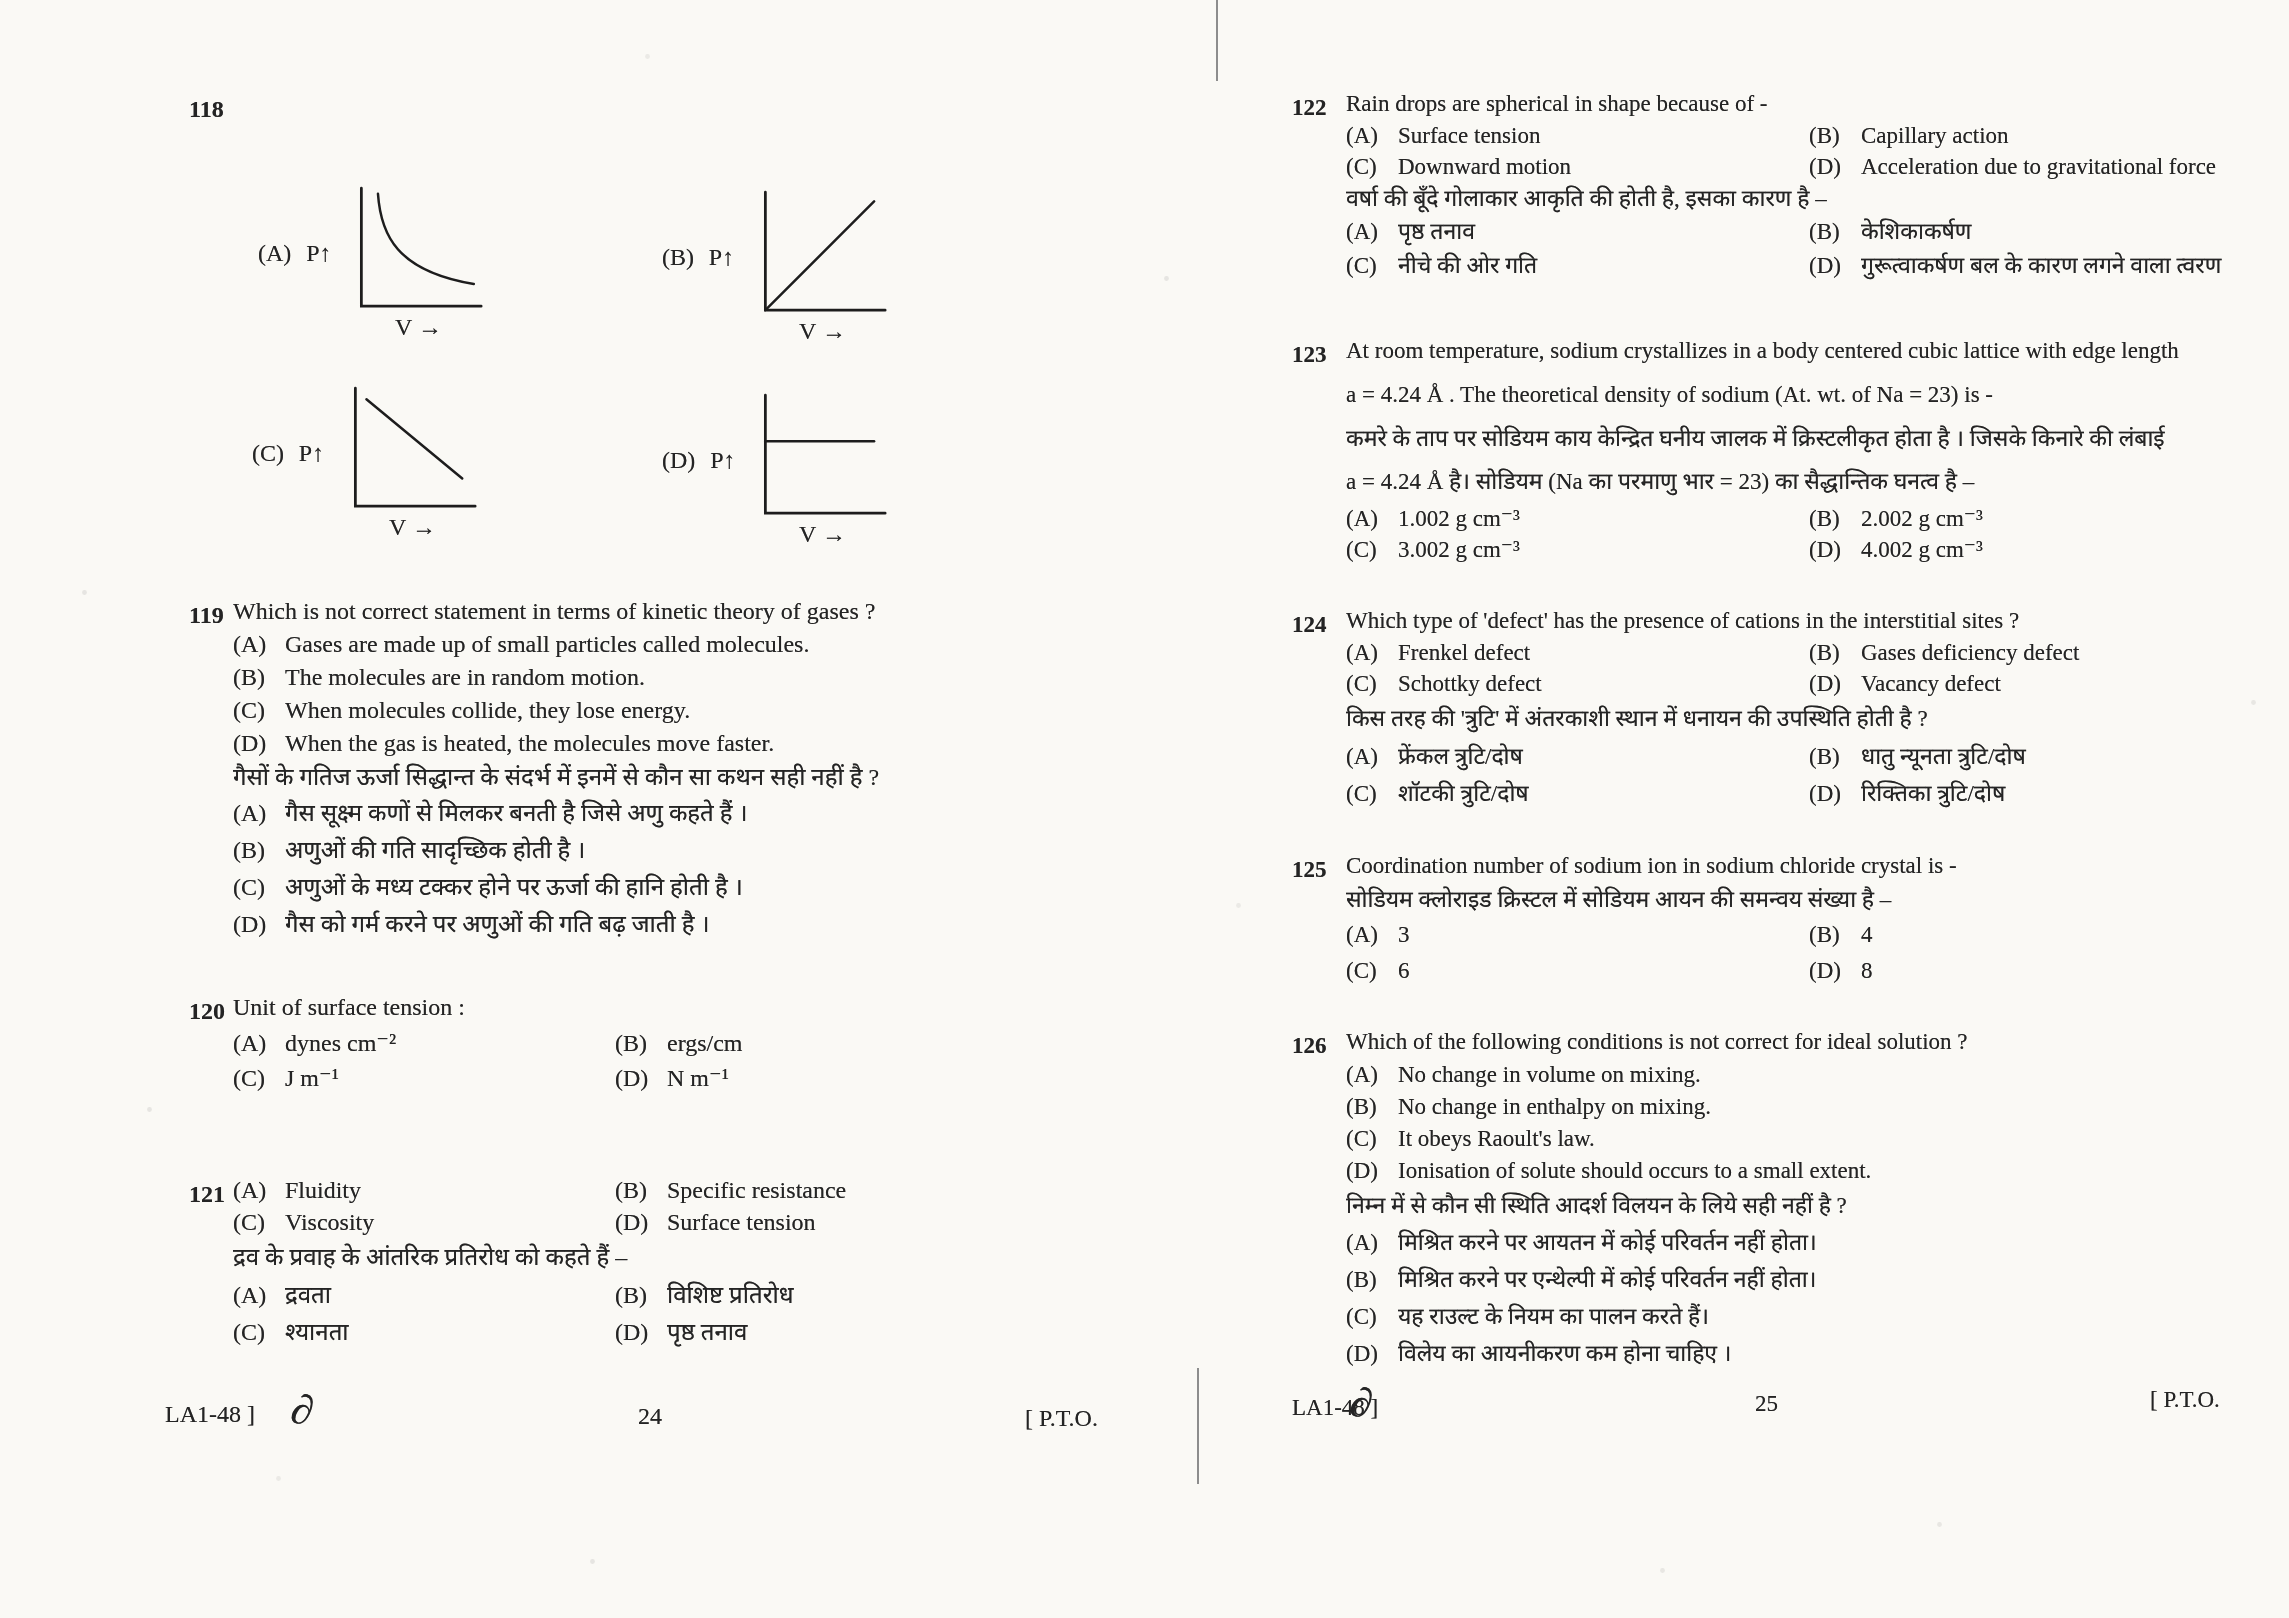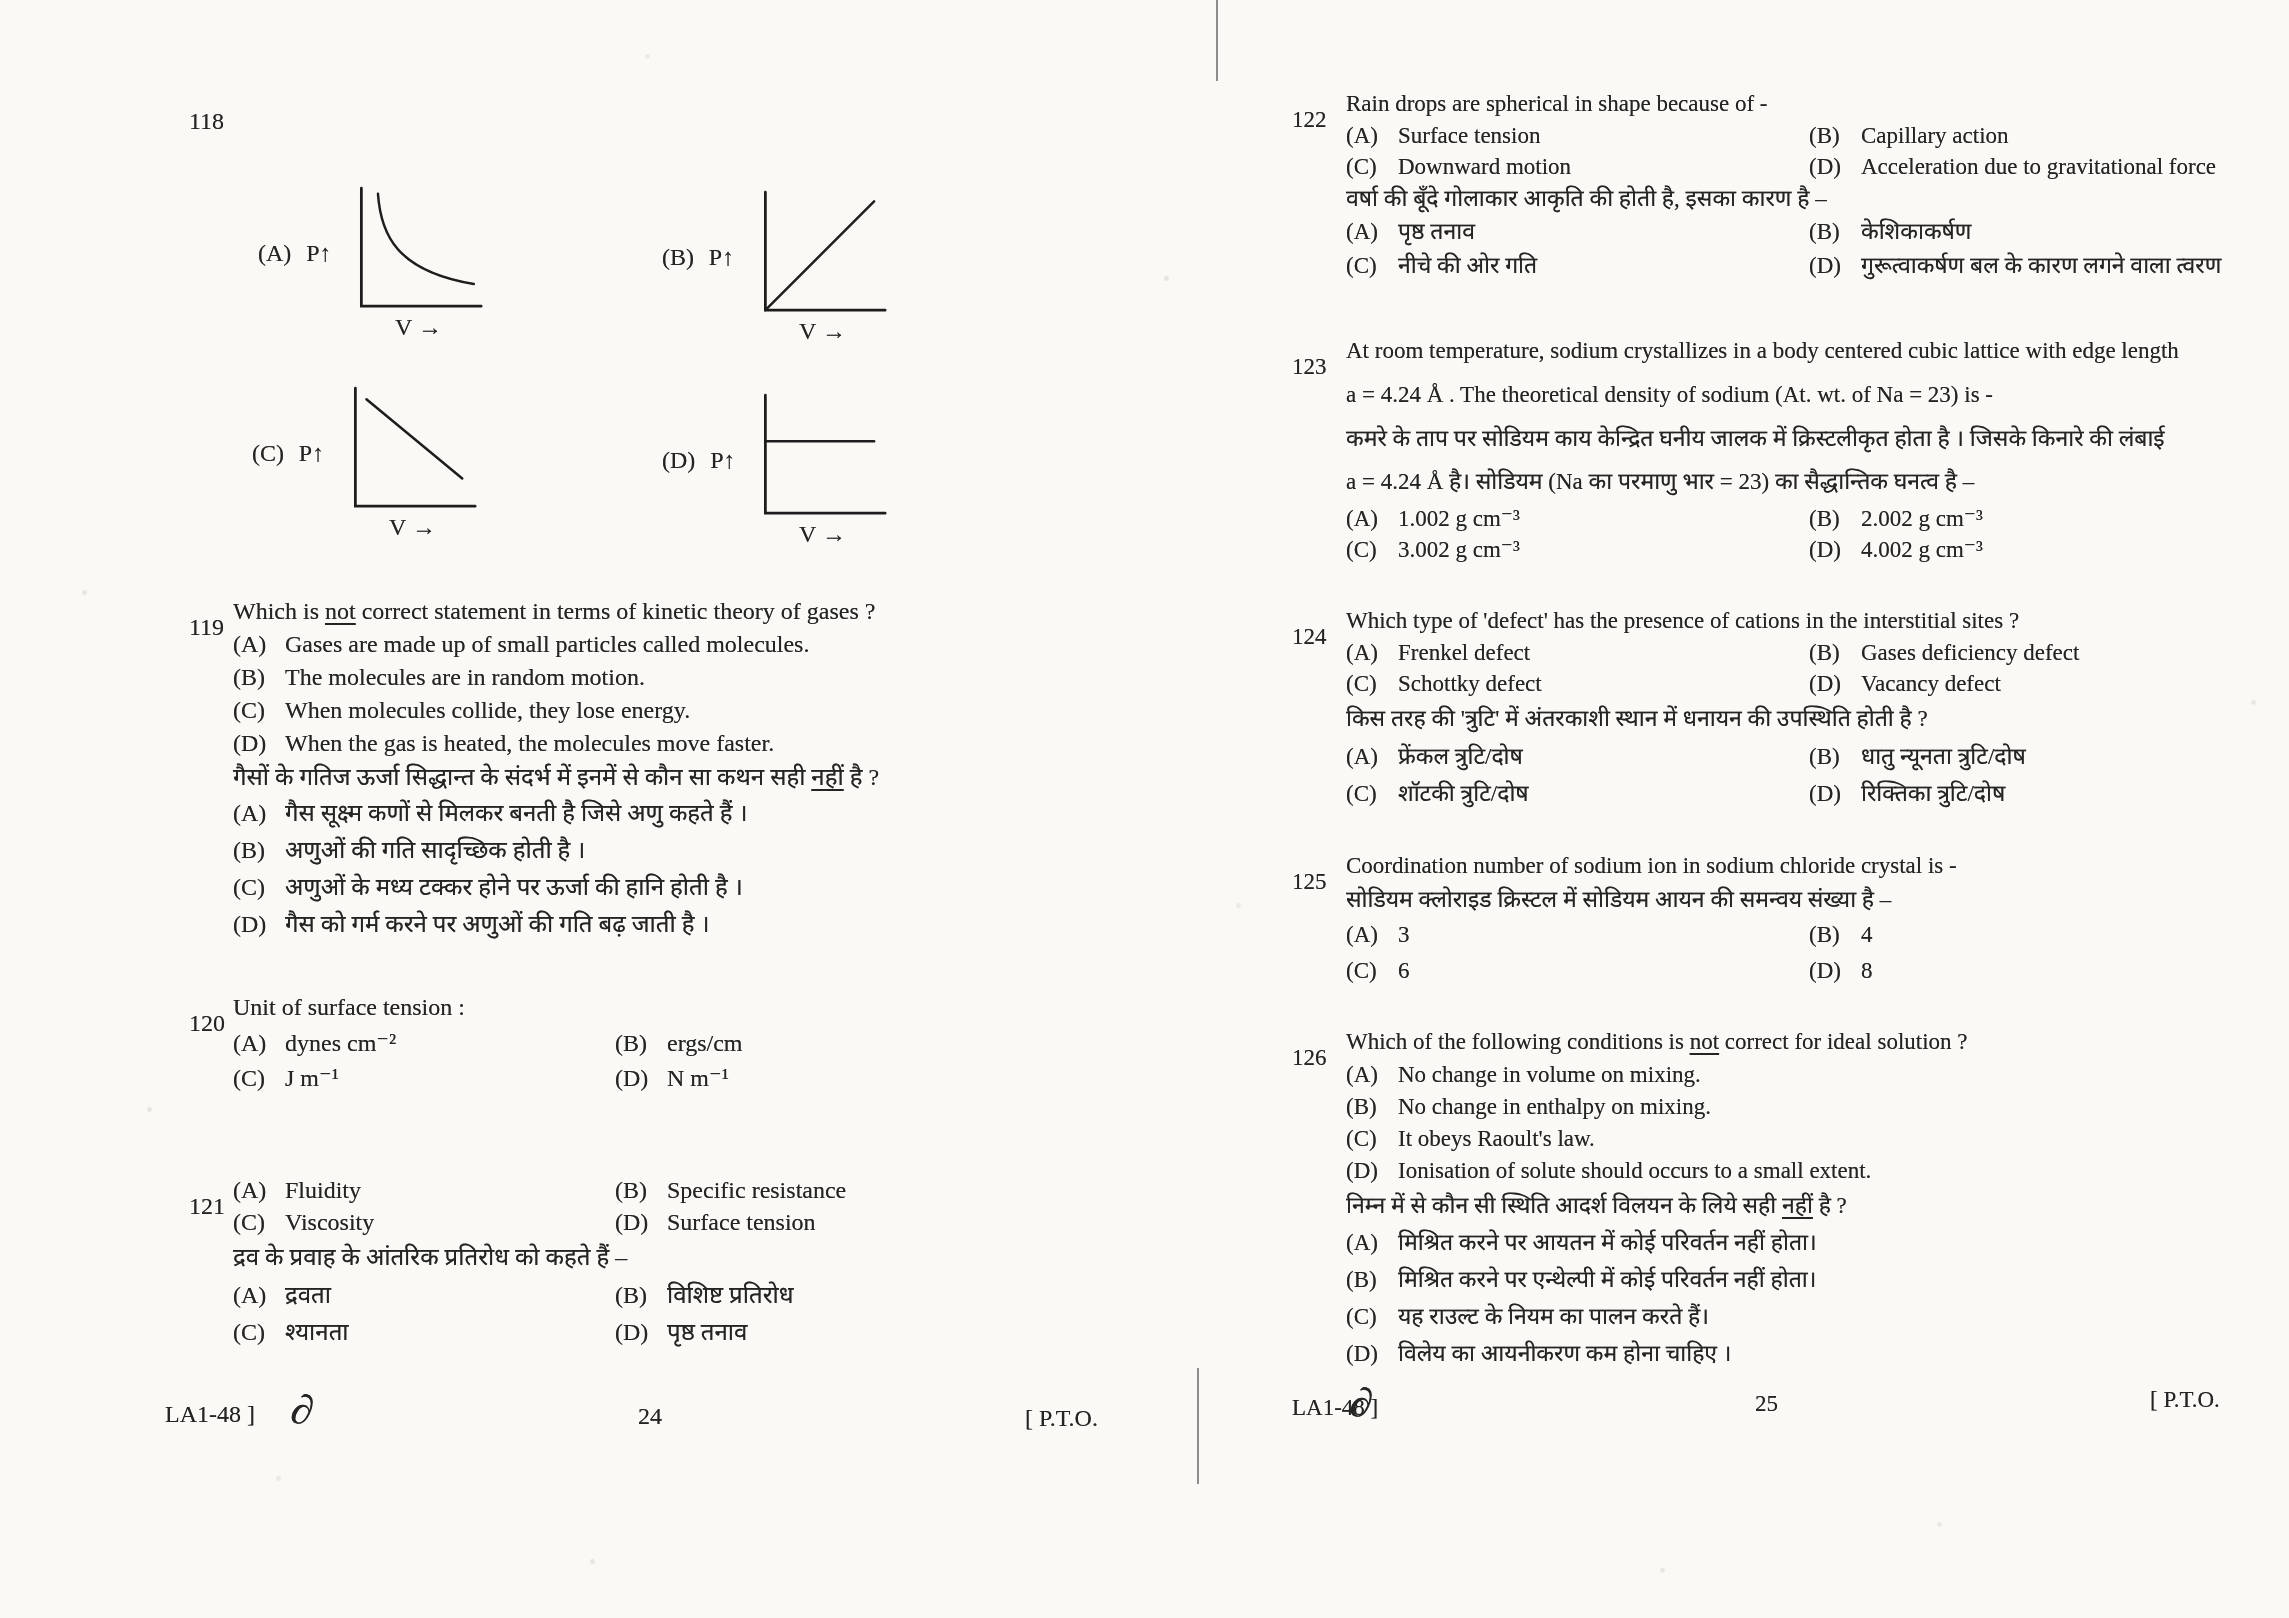--- a/index.html
+++ b/index.html
@@ -8,28 +8,28 @@
     background:#faf9f5;
     color:#242424;
     font-family:"Liberation Serif","DejaVu Serif",serif;
   }
   .page{position:absolute;top:0;text-shadow:0 0 0.5px rgba(25,25,25,.55)}
   .pl{left:189px;width:992px;font-size:24px}
   .pr{left:1292px;width:1006px;font-size:23px}
   .q{position:absolute;left:0;right:0;line-height:33px}
   .pl .q{padding-left:44px}
   .pr .q{padding-left:54px}
-  .qnum{position:absolute;left:0;top:16px;font-weight:400}
+  .qnum{position:absolute;left:0;top:4px;font-weight:700}
   .line{white-space:nowrap}
   .opt{position:relative;padding-left:52px;white-space:nowrap}
   .ol{position:absolute;left:0}
   .row{display:flex}
   .pl .row>.opt:first-child{width:330px;flex:none}
   .pr .row>.opt:first-child{width:411px;flex:none}
-  .u{text-decoration:underline;text-decoration-thickness:1.8px;text-underline-offset:3.7px}
+  .u{text-decoration-thickness:1.8px;text-underline-offset:3.7px}
   .lh34{line-height:31px}.lh35{line-height:32px}.lh36{line-height:33px}
   .lh37{line-height:34px}.lh38{line-height:35px}.lh39{line-height:36px}
   .lh40{line-height:37px}.lh42{line-height:39px}.lh46{line-height:42px}.lh48{line-height:44px}
   .graph{position:absolute;display:flex}
   .glabel{width:96px;flex:none;margin-top:54px;white-space:nowrap}
   .gy{margin-left:14.8px}
   .gsvg{display:block}
   .ax,.cv{fill:none;stroke:#1d1d1d;stroke-linecap:round}
   .ax{stroke-width:3}
   .cv{stroke-width:2.7}

